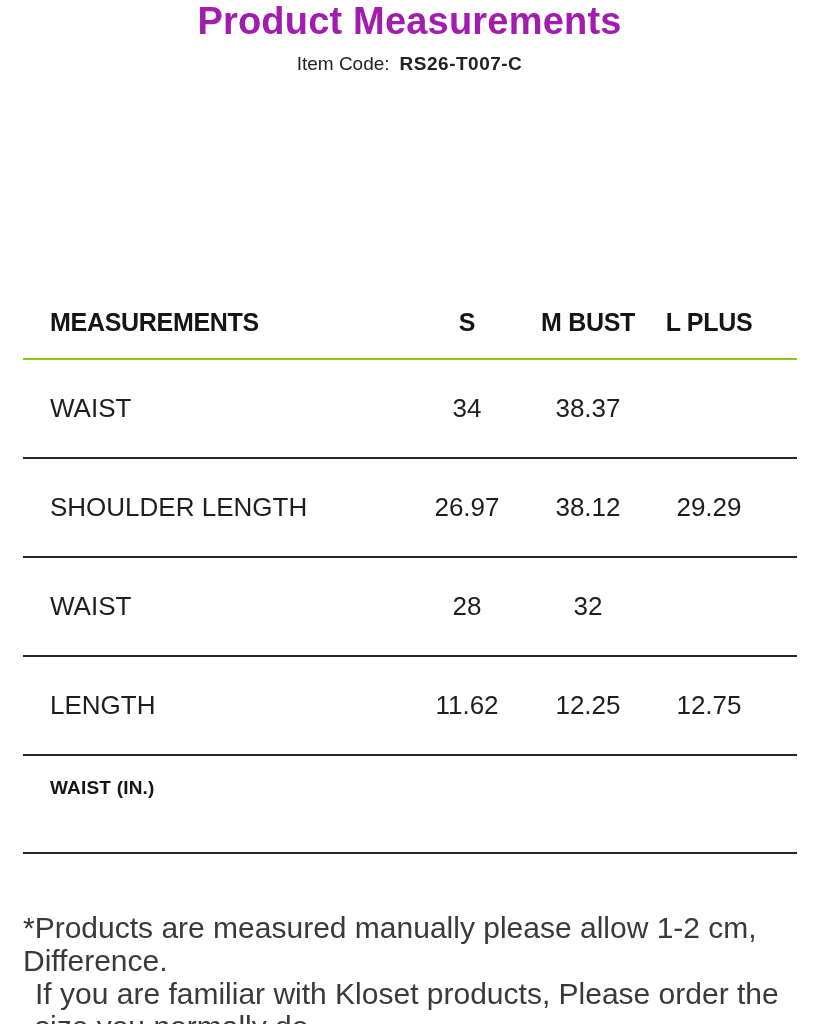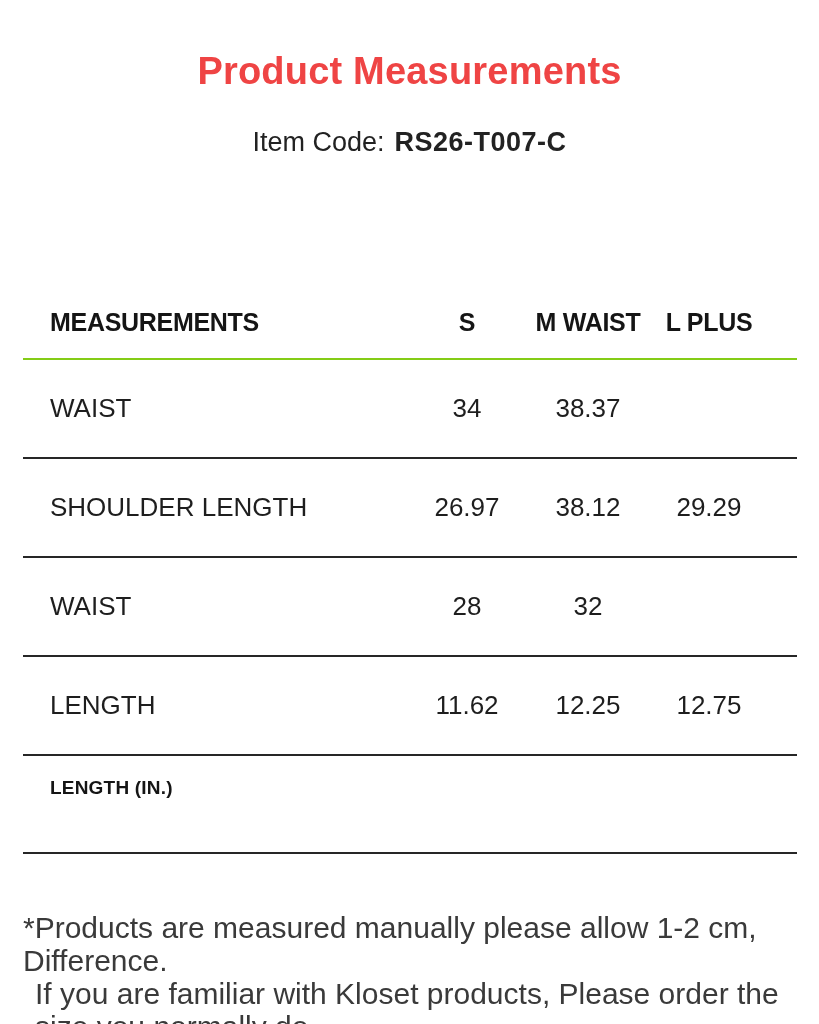--- a/index.html
+++ b/index.html
@@ -10,32 +10,31 @@
     position: relative;
     width: 819px;
     height: 1024px;
     background: #ffffff;
     color: #1a1a1a;
     overflow: hidden;
     margin: 0 auto;
   }
 
   .title {
-    padding-top: 50px;
     text-align: center;
     font-size: 38px;
     font-weight: 700;
     letter-spacing: 0.2px;
-    color: #ef4444;
+    color: #a21caf;
   }
 
   .item-code {
-    margin-top: 34px;
+    margin-top: 10px;
     text-align: center;
-    font-size: 27px;
+    font-size: 19px;
     color: #222222;
     font-weight: 400;
   }
   .item-code .code {
     font-weight: 700;
     margin-left: 10px;
     letter-spacing: 0.5px;
   }
 
   .table {
@@ -106,21 +105,21 @@
 
   <div class="item-code">
     <span>Item Code:</span><span class="code">RS26-T007-C</span>
   </div>
 
   <div class="table">
 
     <div class="row header-row">
       <div class="cell-label">MEASUREMENTS</div>
       <div class="cell-num">S</div>
-      <div class="cell-num">M WAIST</div>
+      <div class="cell-num">M BUST</div>
       <div class="cell-num">L PLUS</div>
     </div>
 
     <div class="row data-row">
       <div class="cell-label">WAIST</div>
       <div class="cell-num">34</div>
       <div class="cell-num">38.37</div>
     </div>
 
     <div class="row data-row">
@@ -137,21 +136,21 @@
     </div>
 
     <div class="row data-row">
       <div class="cell-label">LENGTH</div>
       <div class="cell-num">11.62</div>
       <div class="cell-num">12.25</div>
       <div class="cell-num">12.75</div>
     </div>
 
     <div class="units-row">
-      <span>LENGTH (IN.)</span>
+      <span>WAIST (IN.)</span>
     </div>
 
   </div>
 
   <div class="footer">
     <div class="line1">*Products are measured manually please allow 1-2 cm, Difference.</div>
     <div class="line2">If you are familiar with Kloset products, Please order the size you normally do.</div>
   </div>
 
 </div>

